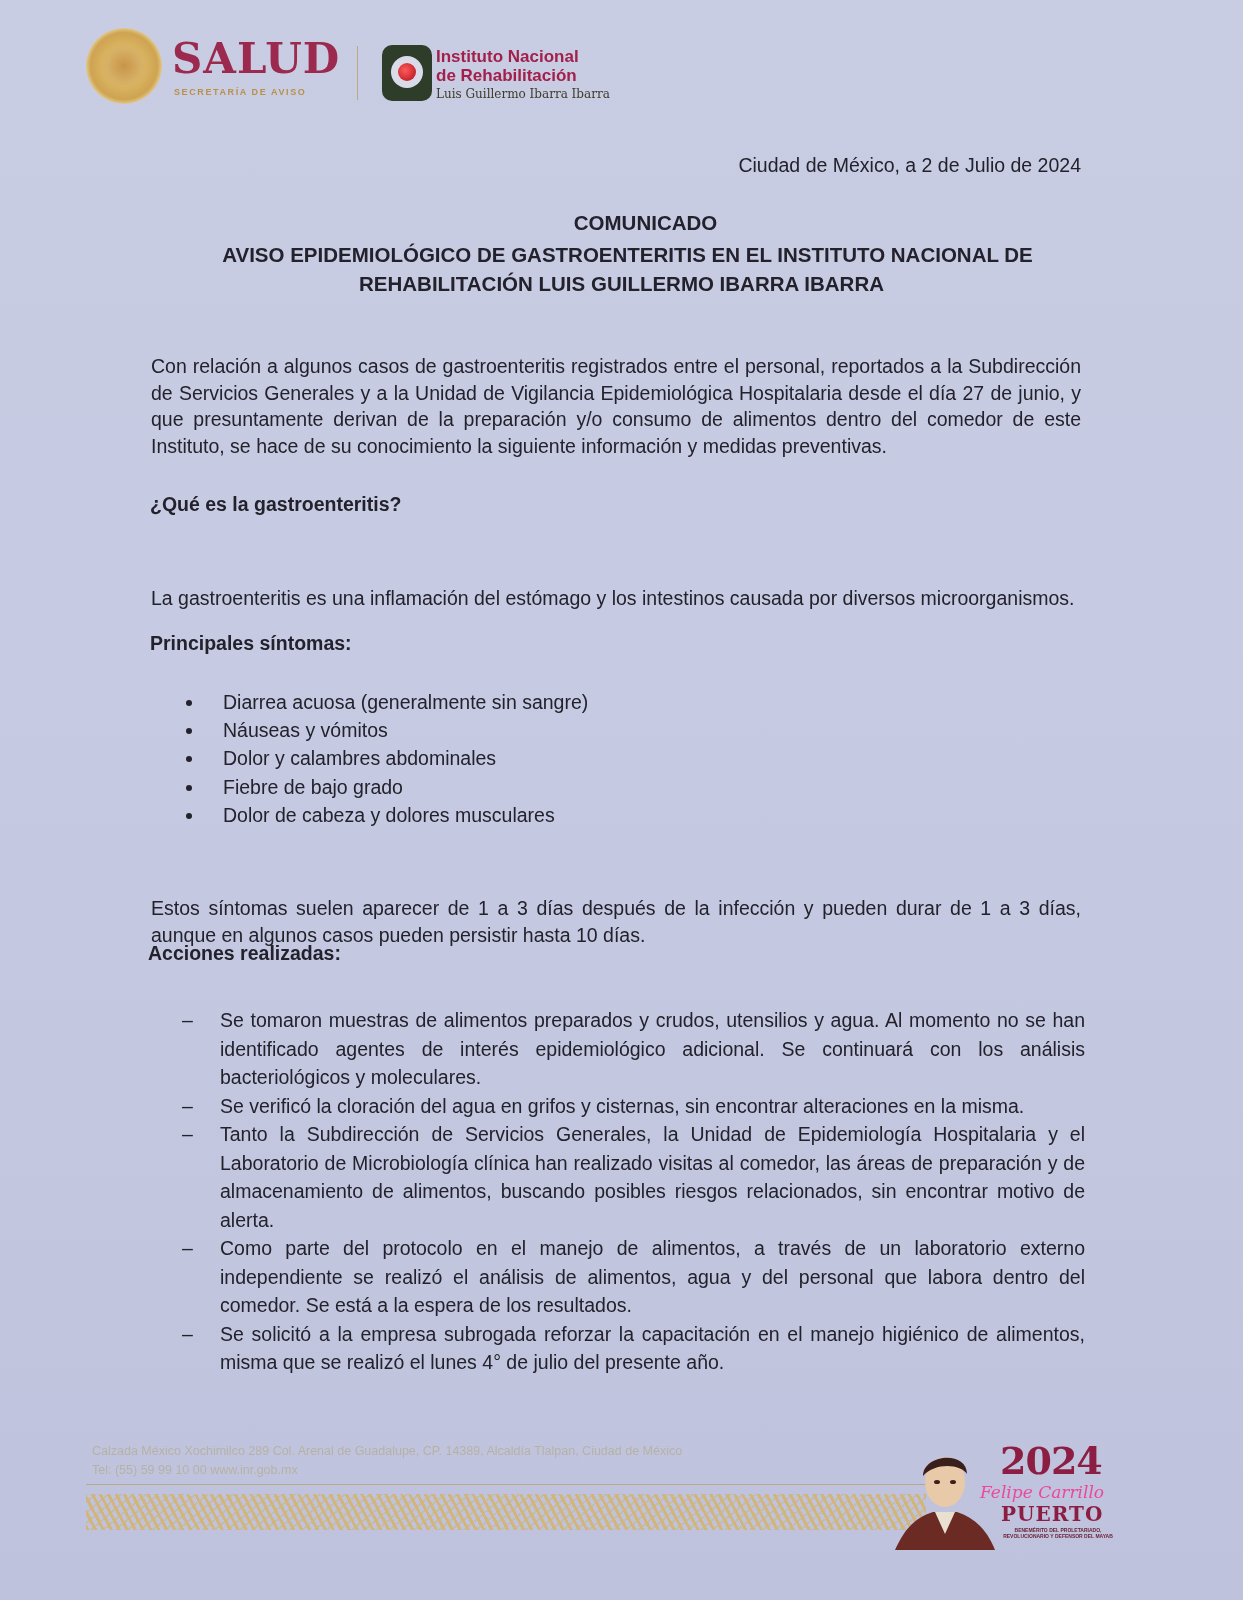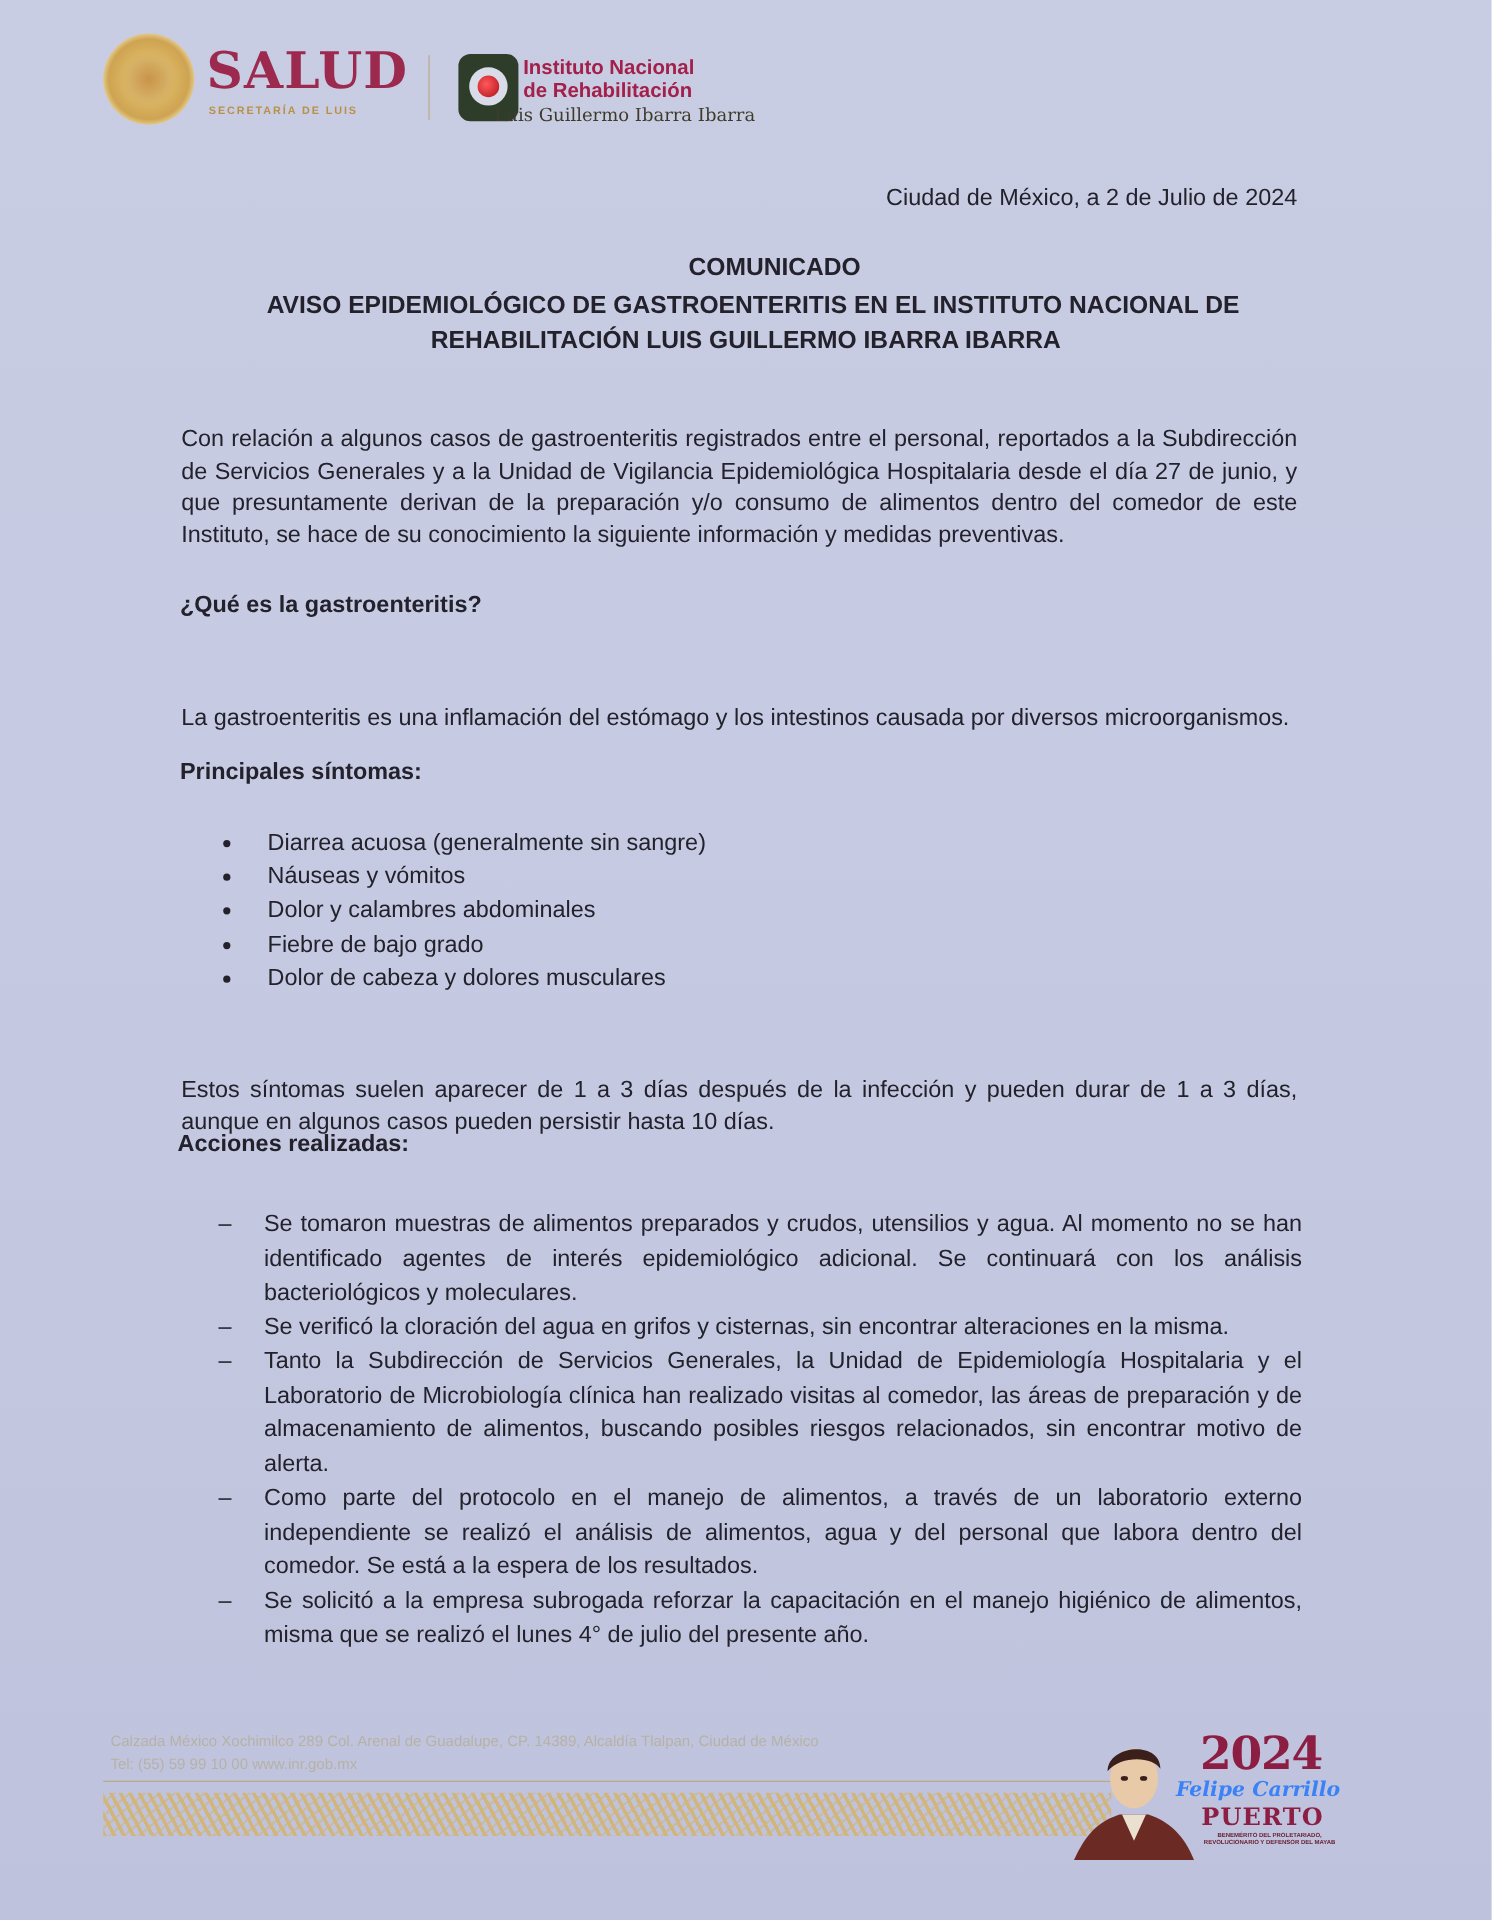--- a/index.html
+++ b/index.html
@@ -22,21 +22,21 @@
   .hdr-divider { left: 357px; top: 46px; width: 1px; height: 54px; background: #b9a986; }
   .inr-logo { left: 382px; top: 45px; width: 50px; height: 56px; border-radius: 10px;
     background: #2e3c2a; }
   .inr-logo .ring { position:absolute; left: 9px; top: 11px; width: 32px; height: 32px; border-radius: 50%;
     background: #d9dce8; }
   .inr-logo .dot { position:absolute; left: 16px; top: 18px; width: 18px; height: 18px; border-radius: 50%;
     background: radial-gradient(circle at 40% 40%, #ff5a5a, #b0101c); }
   .inr-t1, .inr-t2 { font-family: Liberation Sans, sans-serif; font-weight: bold; color: #a2204a; font-size: 17px; }
   .inr-t1 { left: 436px; top: 47px; }
   .inr-t2 { left: 436px; top: 66px; }
-  .inr-t3 { left: 412px; top: 87px; font-family: "DejaVu Serif", serif; font-size: 15px; color: #3d3b2a; }
+  .inr-t3 { left: 436px; top: 87px; font-family: "DejaVu Serif", serif; font-size: 12px; color: #3d3b2a; }
 
   
   .date { right: 162px; top: 154px; font-size: 19.5px; }
   .title { left: 0; width: 1243px; text-align: center; font-weight: bold; font-size: 20.5px; line-height: 29px; }
   .t1 { top: 208px; margin-left: 24px; }
   .t2 { top: 240px; padding-left: 12px; box-sizing: border-box; }
   .t3 { top: 269px; box-sizing: border-box; }
   .para { left: 151px; width: 930px; font-size: 19.5px; line-height: 26.5px; text-align: justify; margin-top: 35px; }
   .p-intro { top: 318px; }
   .h { left: 150px; font-weight: bold; font-size: 19.5px; }
@@ -56,32 +56,32 @@
   
   .addr1 { left: 92px; top: 1444px; font-size: 12.5px; color: #b6b0a0; opacity: .9; }
   .addr2 { left: 92px; top: 1463px; font-size: 12.5px; color: #b6b0a0; opacity: .9; }
   .foot-line { left: 86px; top: 1484px; width: 840px; height: 1px; background: #b7aa86; }
   .foot-band { left: 86px; top: 1494px; width: 840px; height: 36px;
     background: repeating-linear-gradient(62deg, #d4b46c 0 3px, transparent 3px 7px),
                 repeating-linear-gradient(-40deg, rgba(212,180,108,.6) 0 2px, transparent 2px 8px);
     opacity: .85; }
   .portrait { left: 895px; top: 1438px; width: 100px; height: 112px; }
   .year { left: 1000px; top: 1438px; font-family: "DejaVu Serif", serif; font-weight: bold; font-size: 38px; color: #8c1e44; letter-spacing: -1px; }
-  .felipe { left: 980px; top: 1482px; font-family: "DejaVu Serif", serif; font-style: italic; font-weight: bold; font-size: 17px; color: #3b82f6; }
+  .felipe { left: 980px; top: 1482px; font-family: "DejaVu Serif", serif; font-style: italic; font-weight: normal; font-size: 17px; color: #ec4899; }
   .puerto { left: 1001px; top: 1502px; font-family: "DejaVu Serif", serif; font-weight: bold; font-size: 20px; color: #8c1e44; letter-spacing: 1px; }
   .tiny { left: 1003px; top: 1527px; width: 110px; font-size: 5px; line-height: 6px; text-align: center; color: #6a2236; font-weight: bold; }
 </style>
 </head>
 <body>
 
 <div class="abs seal">
     <div class="seal-inner"></div>
   </div>
 <div class="abs salud-word">SALUD</div>
-<div class="abs salud-sub">SECRETARÍA DE LUIS</div>
+<div class="abs salud-sub">SECRETARÍA DE AVISO</div>
 <div class="abs hdr-divider"></div>
 <div class="abs inr-logo">
     <div class="ring"></div>
     <div class="dot"></div>
   </div>
 <div class="abs inr-t1">Instituto Nacional</div>
 <div class="abs inr-t2">de Rehabilitación</div>
 <div class="abs inr-t3">Luis Guillermo Ibarra Ibarra</div>
 
 <div class="abs date">Ciudad de México, a 2 de Julio de 2024</div>

